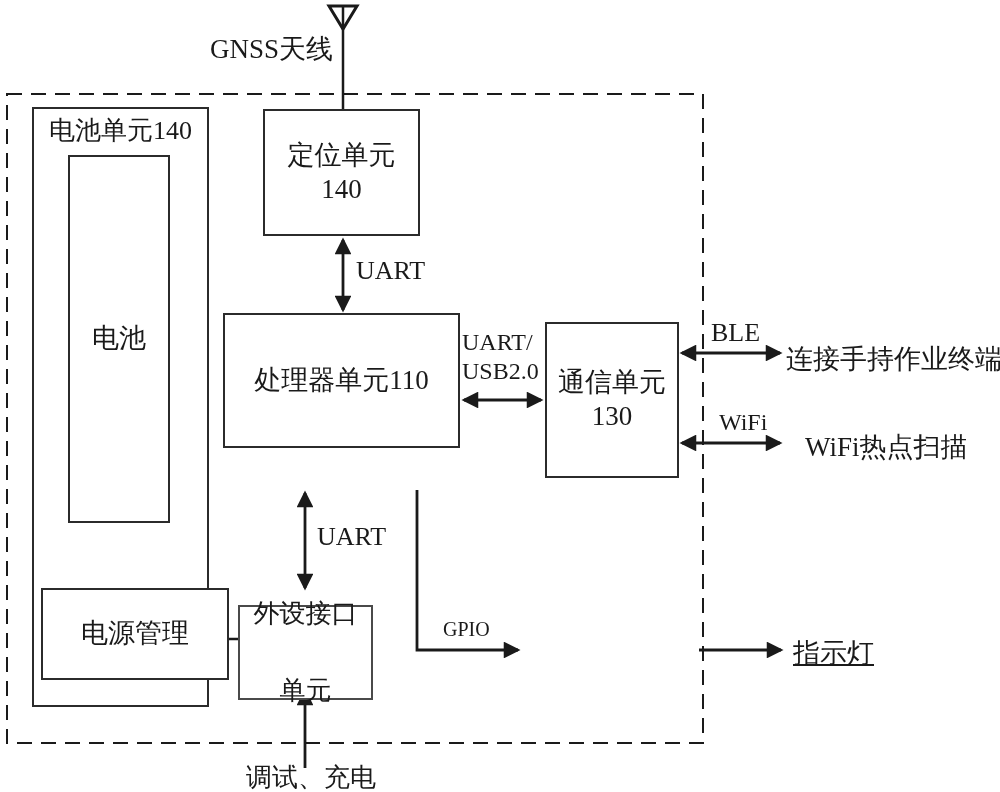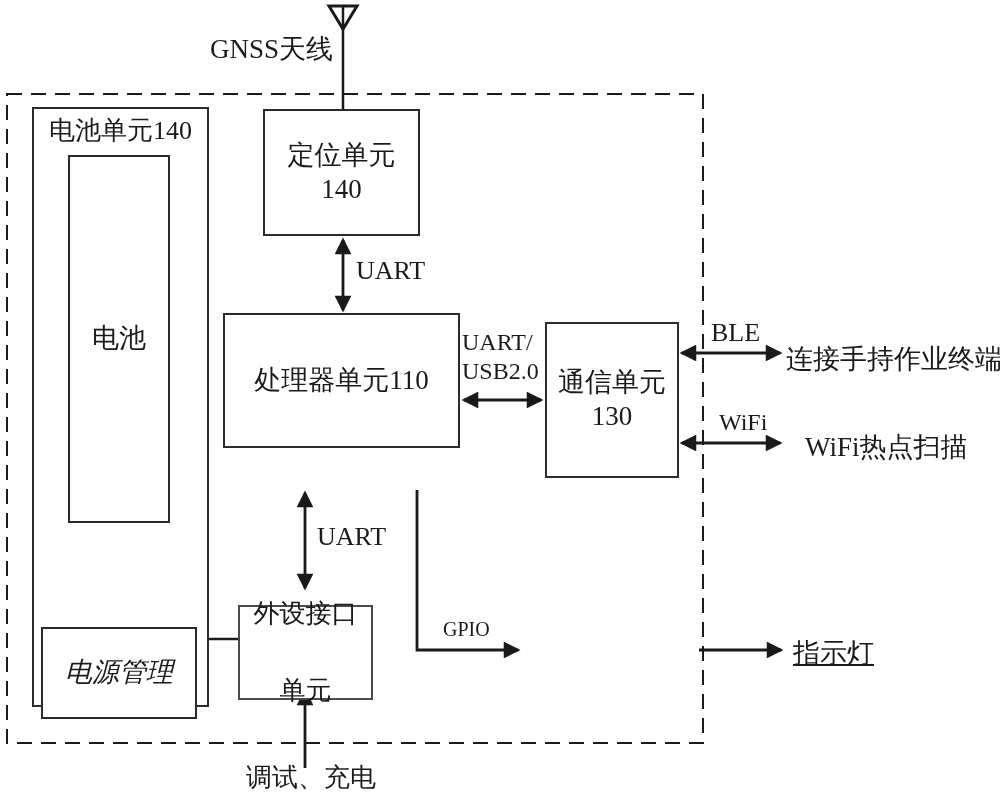--- a/index.html
+++ b/index.html
@@ -29,21 +29,21 @@
   }
   .box .bl{display:block;}
   .cjk26{font-size:26px;}
   .cjk27{font-size:27px;}
 
   .lbl{position:absolute;white-space:nowrap;}
 
   
   #battery-unit{left:32px;top:107px;width:177px;height:600px;justify-content:flex-start;padding-top:6px;}
   #battery{left:68px;top:155px;width:102px;height:368px;}
-  #power-mgmt{left:41px;top:627px;width:156px;height:92px;font-style:italic;}
+  #power-mgmt{left:41px;top:588px;width:188px;height:92px;}
   #positioning{left:263px;top:109px;width:157px;height:127px;text-align:center;}
   #processor{left:223px;top:313px;width:237px;height:135px;}
   #comm{left:545px;top:322px;width:134px;height:156px;border-width:2px;}
   #peripheral{left:238px;top:605px;width:135px;height:95px;border-color:#4a4a4a;gap:44px;}
   #indicator{left:523px;top:613px;width:175px;height:73px;border-color:#4a4a4a;}
 
   
   #gnss-label{left:210px;top:31px;font-size:27px;}
   #uart-top-label{left:356px;top:256px;font-size:26px;}
   #uart-usb-label{left:462px;top:328px;font-size:24px;line-height:1.2;white-space:normal;width:86px;}

